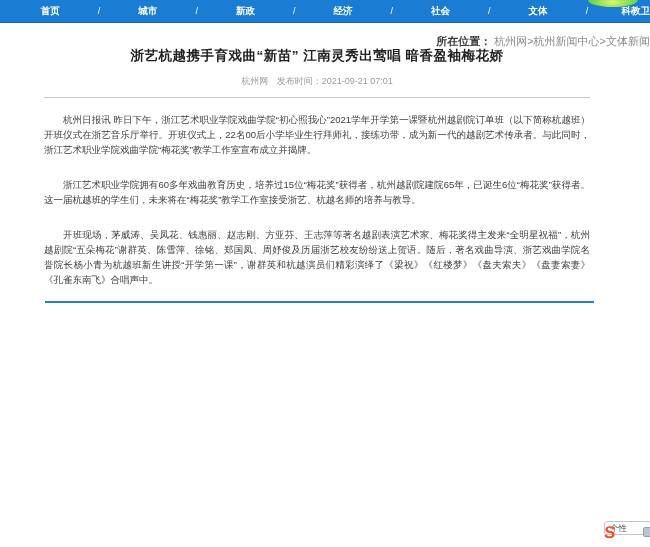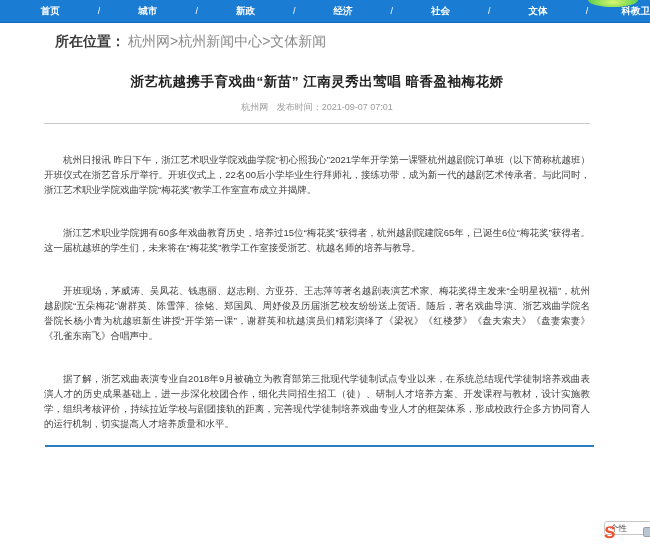--- a/index.html
+++ b/index.html
@@ -25,37 +25,37 @@
     width: 44px; text-align: center;
     color: #ffffff; font-size: 9.5px; font-weight: bold;
     cursor: pointer; white-space: nowrap;
   }
   .nav-sep { width: 20px; text-align: center; color: #ffffff; font-size: 9px; }
   .nav-logo {
     position: absolute; right: 12px; top: -7px;
     width: 50px; height: 14px; border-radius: 50%;
     background: radial-gradient(ellipse at 50% 65%, #dcf76f 0%, #8ade57 45%, #52c74d 80%);
   }
-  .breadcrumb { padding: 13px 0 0 55px; font-size: 14px; line-height: 11px; }
+  .breadcrumb { padding: 13px 0 0 55px; font-size: 11px; line-height: 11px; text-align: right; }
   .bc-label { color: #3c3c3c; font-weight: bold; }
   .bc-path  { color: #8a8a8a; margin-left: 3px; cursor: pointer; }
   .article { margin: 0 60px 0 44px; }
   .title {
     font-size: 13.5px; font-weight: bold; color: #222222;
-    text-align: center; margin-top: 26px; letter-spacing: 0.5px;
+    text-align: center; letter-spacing: 0.5px;
     line-height: 18px;
   }
   .meta { text-align: center; font-size: 9px; color: #9b9b9b; margin-top: 10px; }
   .meta span + span { margin-left: 6px; }
   .rule { border-top: 1px solid #c9c9c9; margin-top: 9px; }
   .article p {
     font-size: 9.5px; color: #3e3e3e; line-height: 15px;
-    text-align: justify; text-indent: 2em; margin-top: 28px;
+    text-align: justify; text-indent: 2em; margin-top: 20px;
   }
-  .article p.first { }
+  .article p.first { margin-top: 14px; }
   .attribution {
     text-align: right; font-size: 9px; font-weight: bold; color: #3e3e3e;
     margin-top: 12px; padding-right: 58px;
   }
   .footer-divider { height: 2px; background: #2b7cc2; margin: 14px 56px 0 45px; }
   .ime-widget { position: absolute; right: 0; bottom: 4px; width: 56px; height: 22px; }
   .ime-bubble {
     position: absolute; right: -16px; top: 0;
     width: 62px; height: 14px;
     background: #ffffff; border: 1px solid #c6c6c6; border-radius: 3px;
@@ -97,27 +97,26 @@
 </nav>
 
 <div class="breadcrumb">
   <span class="bc-label">所在位置：</span><span class="bc-path">杭州网&gt;杭州新闻中心&gt;文体新闻</span>
 </div>
 
 <main class="article">
   <h1 class="title">浙艺杭越携手育戏曲“新苗” 江南灵秀出莺唱 暗香盈袖梅花娇</h1>
   <div class="meta">
     <span>杭州网</span>
-    <span>发布时间：2021-09-07 07:01</span>
+    <span>发布时间：2021-09-21 07:01</span>
   </div>
   <div class="rule"></div>
   <p class="first">杭州日报讯 昨日下午，浙江艺术职业学院戏曲学院“初心照我心”2021学年开学第一课暨杭州越剧院订单班（以下简称杭越班）开班仪式在浙艺音乐厅举行。开班仪式上，22名00后小学毕业生行拜师礼，接练功带，成为新一代的越剧艺术传承者。与此同时，浙江艺术职业学院戏曲学院“梅花奖”教学工作室宣布成立并揭牌。</p>
   <p>浙江艺术职业学院拥有60多年戏曲教育历史，培养过15位“梅花奖”获得者，杭州越剧院建院65年，已诞生6位“梅花奖”获得者。这一届杭越班的学生们，未来将在“梅花奖”教学工作室接受浙艺、杭越名师的培养与教导。</p>
   <p>开班现场，茅威涛、吴凤花、钱惠丽、赵志刚、方亚芬、王志萍等著名越剧表演艺术家、梅花奖得主发来“全明星祝福”，杭州越剧院“五朵梅花”谢群英、陈雪萍、徐铭、郑国凤、周妤俊及历届浙艺校友纷纷送上贺语。随后，著名戏曲导演、浙艺戏曲学院名誉院长杨小青为杭越班新生讲授“开学第一课”，谢群英和杭越演员们精彩演绎了《梁祝》《红楼梦》《盘夫索夫》《盘妻索妻》《孔雀东南飞》合唱声中。</p>
-  <p>据了解，浙艺戏曲表演专业自2018年9月被确立为教育部第三批现代学徒制试点专业以来，在系统总结现代学徒制培养戏曲表演人才的历史成果基础上，进一步深化校团合作，细化共同招生招工（徒）、研制人才培养方案、开发课程与教材，设计实施教学，组织考核评价，持续拉近学校与剧团接轨的距离，完善现代学徒制培养戏曲专业人才的框架体系，形成校政行企多方协同育人的运行机制，切实提高人才培养质量和水平。</p>
 </main>
 
 <footer>
   <div class="footer-divider"></div>
 
 </footer>
 
 <div class="ime-widget">
   <div class="ime-bubble">个性</div>
   <div class="ime-s">S</div>

